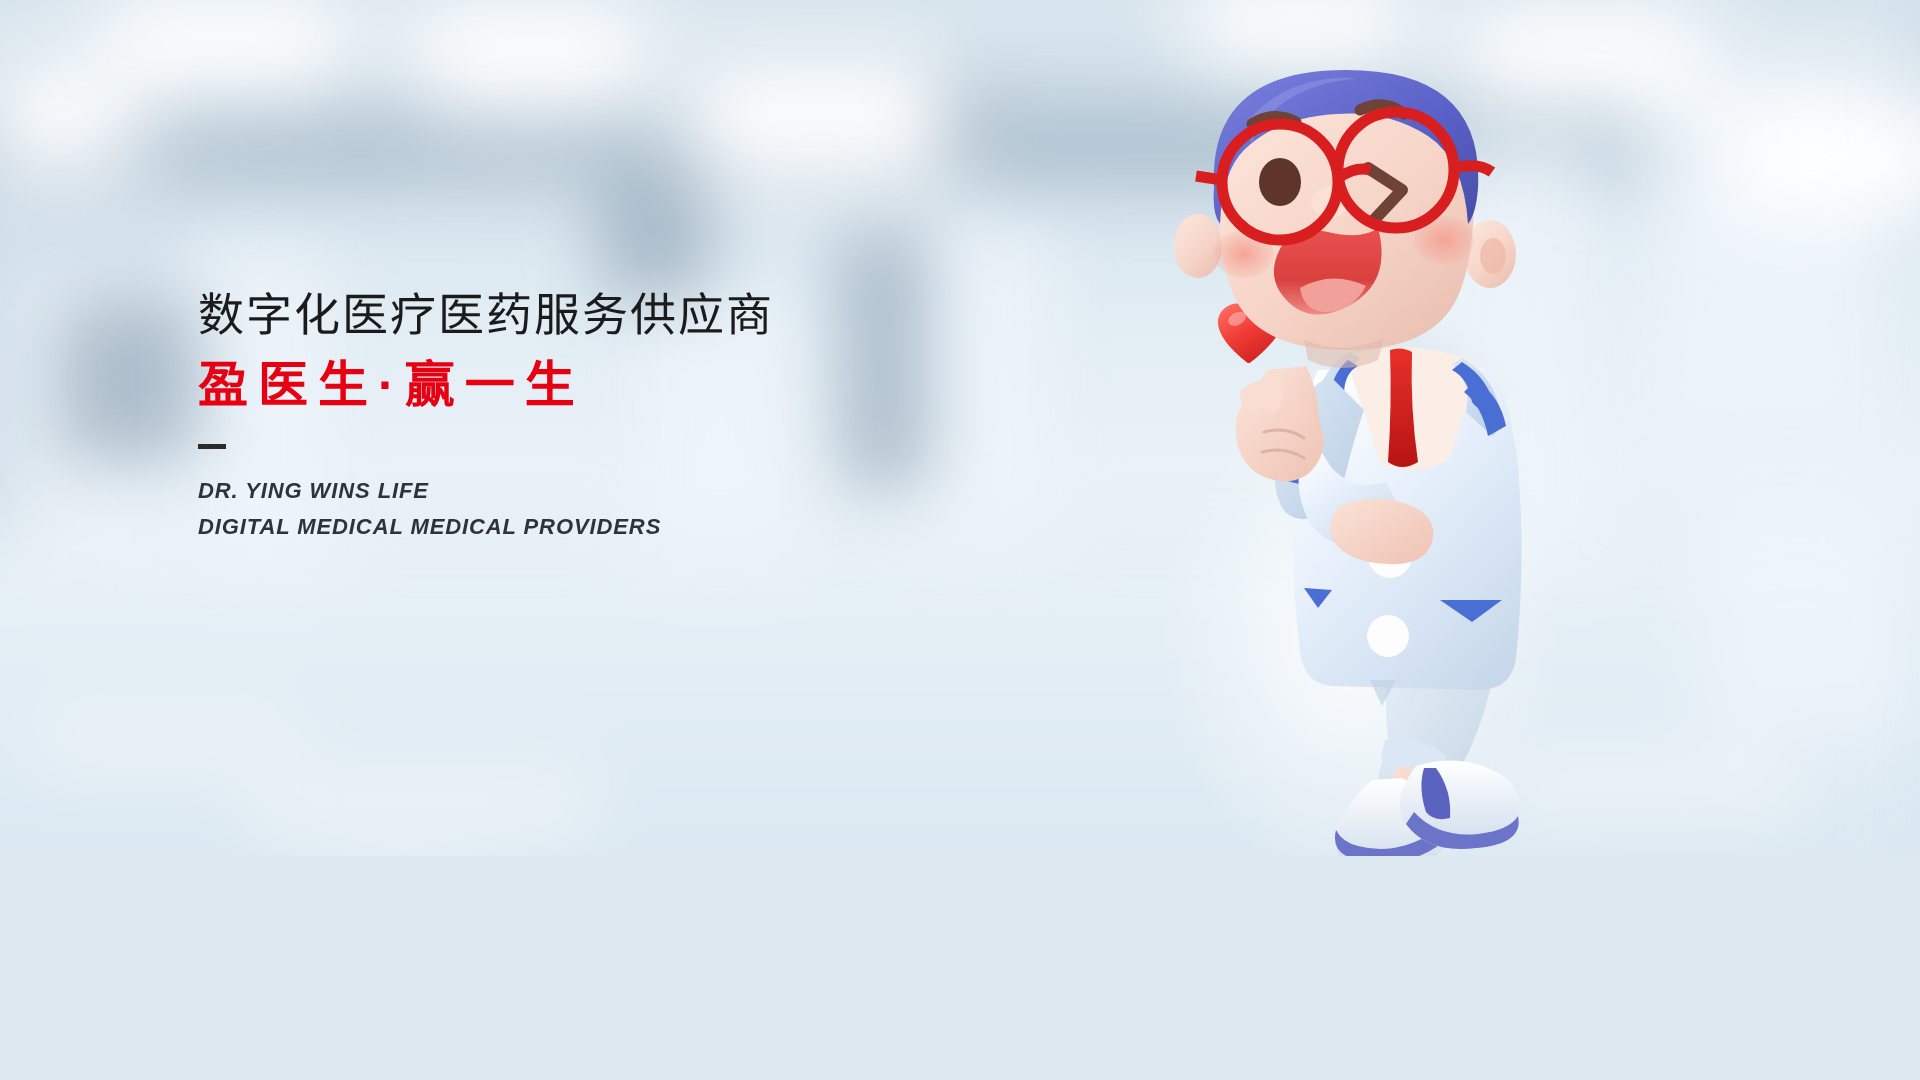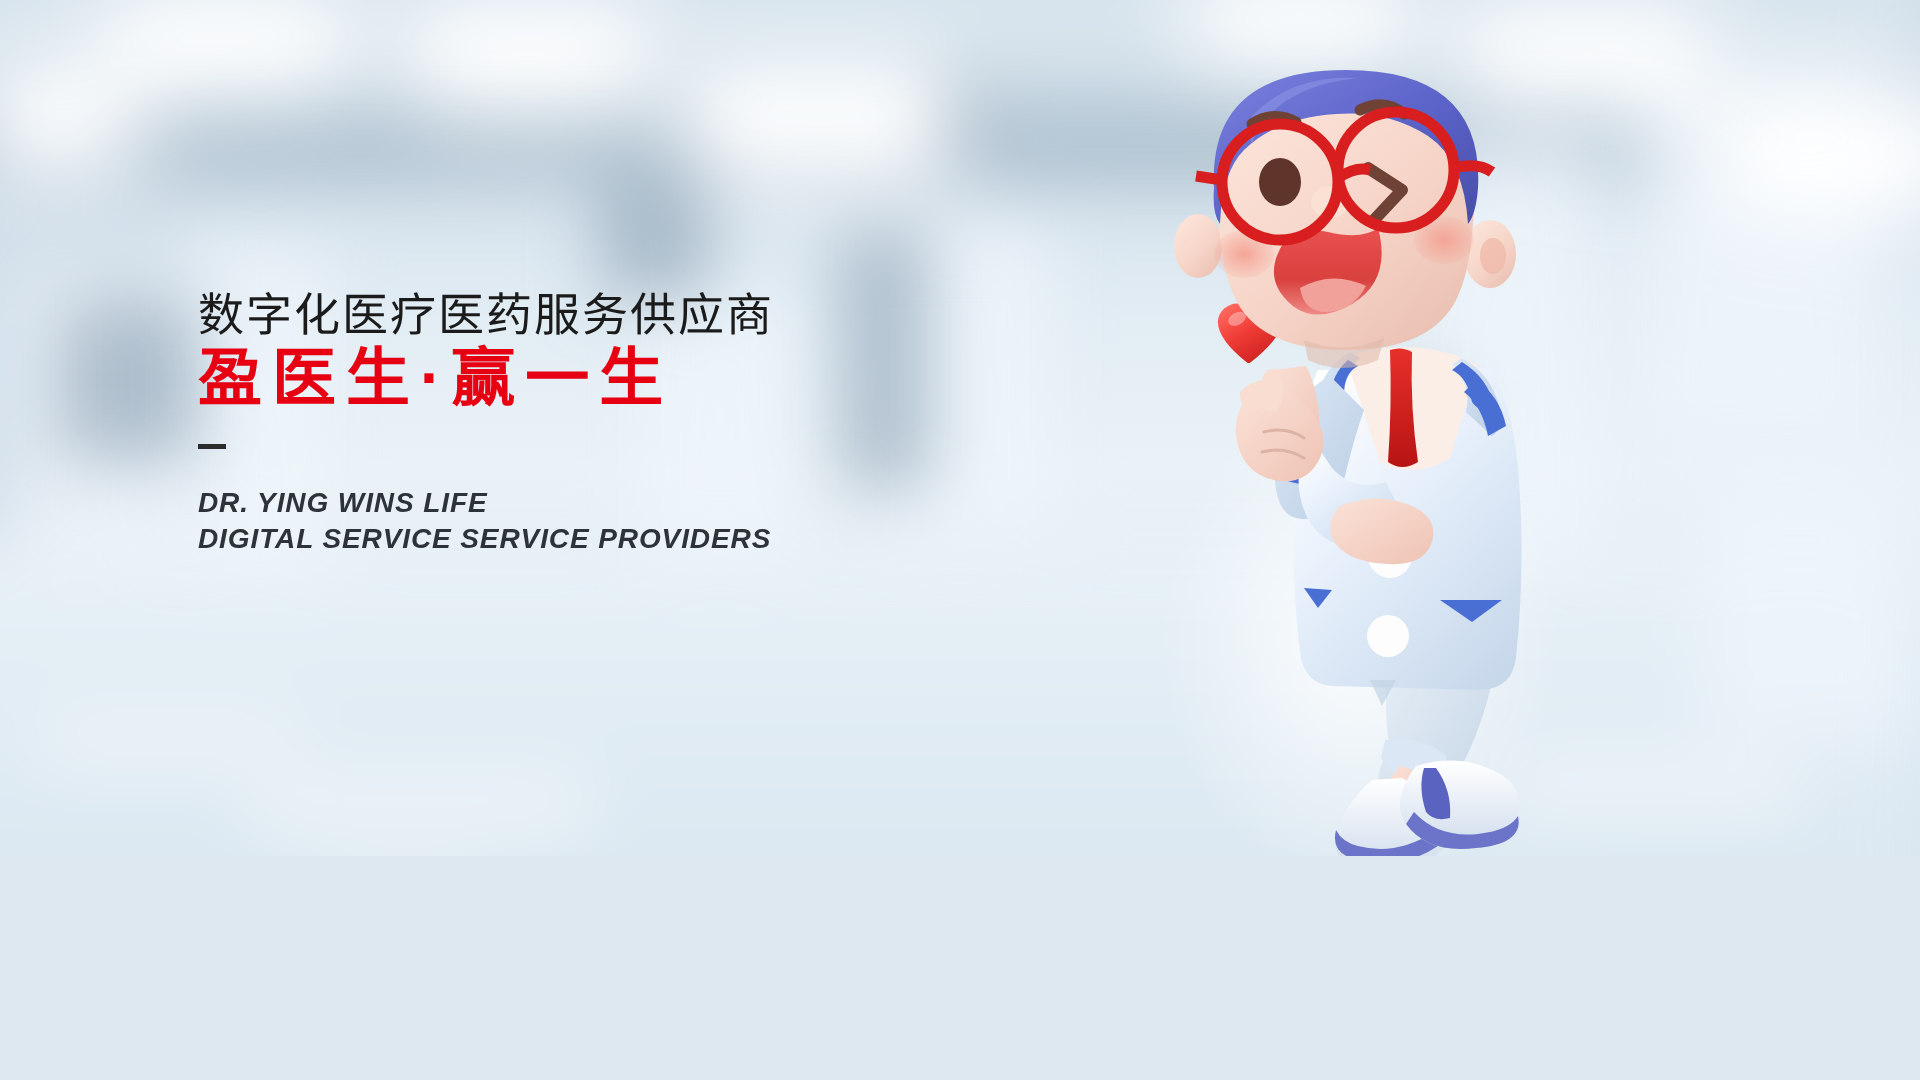--- a/index.html
+++ b/index.html
@@ -32,25 +32,25 @@
 
   
   .floor{left:-60px;top:620px;width:2060px;height:540px;
          background:linear-gradient(180deg,#e8f1f7 0%,#e1ecf4 30%,#dbe8f1 65%,#d6e4ef 100%);}
   .sheen{background:#ffffff;opacity:.55;border-radius:60px;}
 
   
   .copy{position:absolute;left:198px;top:292px;width:760px;}
   .sub-cn{font-size:46px;line-height:1;letter-spacing:2px;color:#1b1b1b;
           font-weight:400;white-space:nowrap;}
-  .title-cn{margin-top:8px;font-size:64px;line-height:1;letter-spacing:10px;
+  .title-cn{margin-top:22px;font-size:50px;line-height:1;letter-spacing:10px;
             color:#e60012;font-weight:700;white-space:nowrap;}
   .rule{margin-top:34px;width:28px;height:5px;background:#2b2b2b;}
-  .en{margin-top:36px;color:#2d3338;font-style:italic;font-weight:600;
-      font-size:28px;letter-spacing:.9px;line-height:36px;white-space:nowrap;}
+  .en{margin-top:24px;color:#2d3338;font-style:italic;font-weight:600;
+      font-size:22px;letter-spacing:.9px;line-height:36px;white-space:nowrap;}
 
   
   .char{position:absolute;left:1200px;top:40px;width:460px;height:820px;}
   .char svg{display:block;width:100%;height:100%;overflow:visible;}
   .glow{position:absolute;left:1150px;top:380px;width:420px;height:520px;
         background:radial-gradient(ellipse at 50% 50%,rgba(255,255,255,.85) 0%,rgba(255,255,255,0) 68%);
         pointer-events:none;}
 </style>
 </head>
 <body>
@@ -101,21 +101,21 @@
         </div>
     </div>
   </div>
 
   <div class="copy">
     <div class="sub-cn">数字化医疗医药服务供应商</div>
     <div class="title-cn">盈医生·赢一生</div>
     <div class="rule"></div>
     <div class="en">
       <div>DR. YING WINS LIFE</div>
-      <div>DIGITAL SERVICE SERVICE PROVIDERS</div>
+      <div>DIGITAL MEDICAL MEDICAL PROVIDERS</div>
     </div>
   </div>
 
   <div class="glow"></div>
 
   <div class="char">
     <svg viewBox="0 0 460 820" xmlns="http://www.w3.org/2000/svg">
       <defs>
         <linearGradient id="gHair" x1="0" y1="0" x2="1" y2="1">
           <stop offset="0%" stop-color="#7a81dd"></stop>

